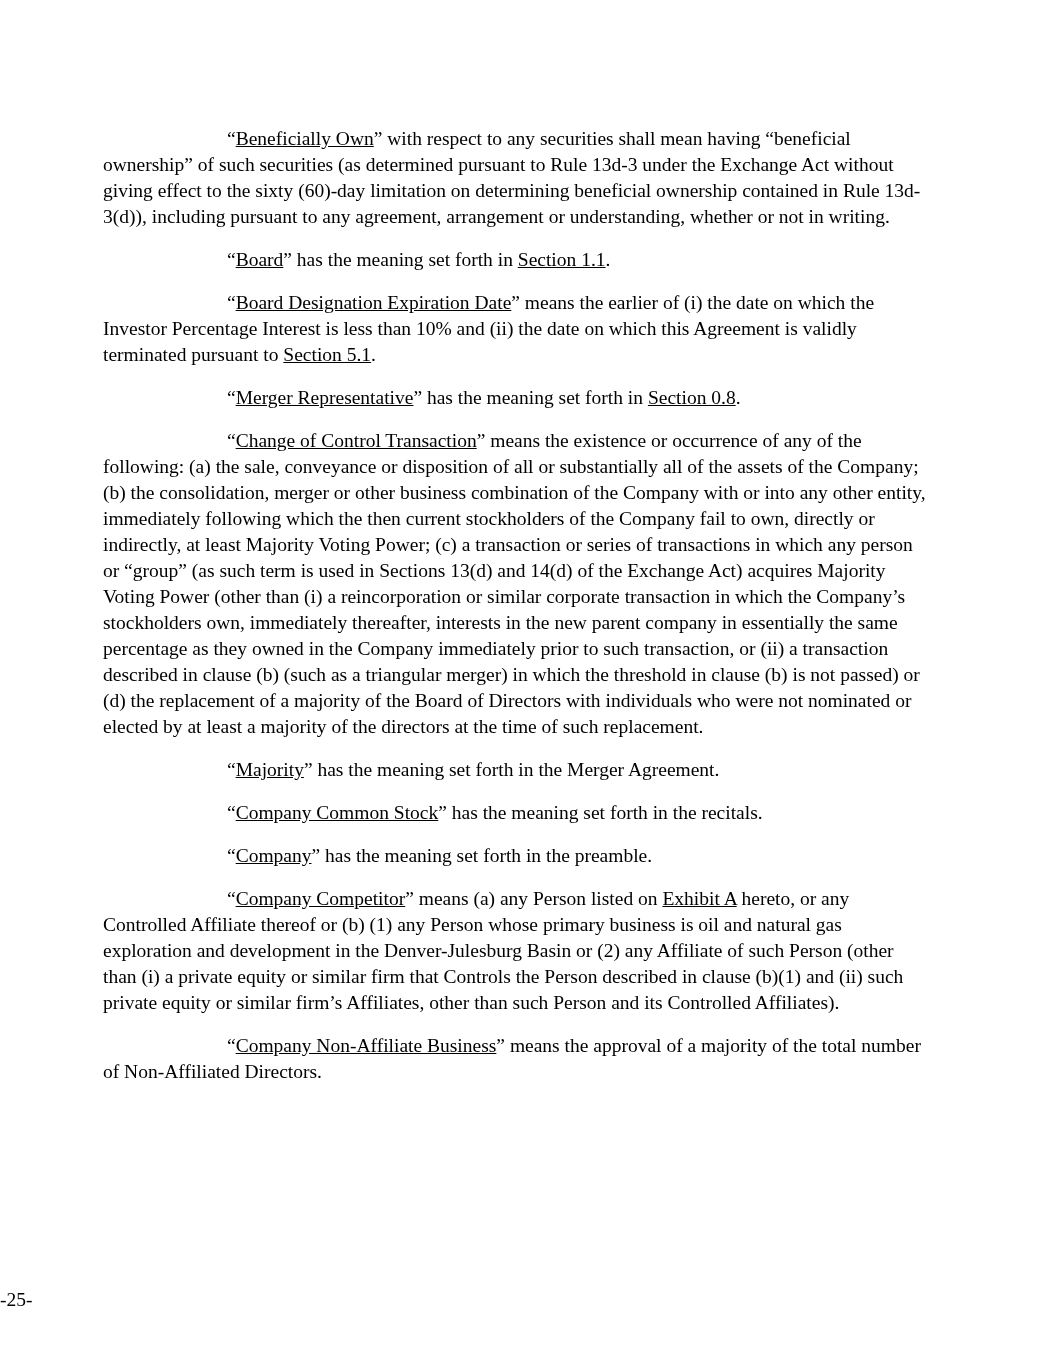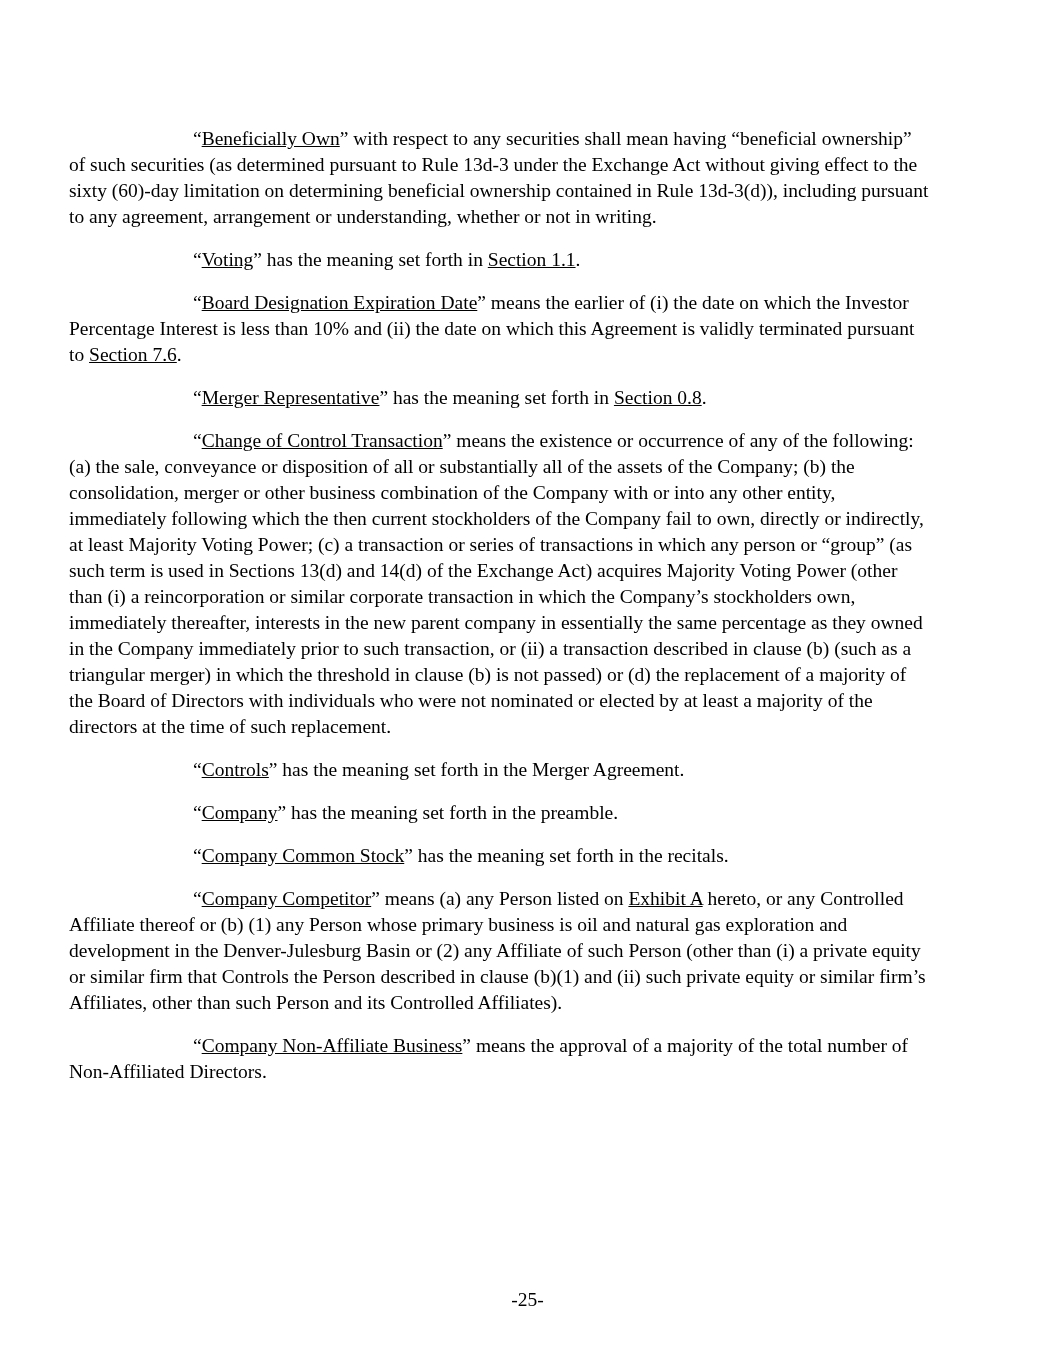--- a/index.html
+++ b/index.html
@@ -6,55 +6,55 @@
     margin: 0;
     padding: 0;
     background: #ffffff;
   }
   .page {
     position: relative;
     width: 1055px;
     height: 1365px;
     background: #ffffff;
     box-sizing: border-box;
-    padding: 126px 125px 0 69px;
+    padding: 126px 125px 0 103px;
     font-family: "Liberation Serif", serif;
     font-size: 19.5px;
     line-height: 26px;
     color: #000000;
     overflow: hidden;
   }
   .doc-body p.para {
     margin: 0 0 17px 0;
     text-indent: 124px;
     text-align: left;
   }
   .uline {
     text-decoration: underline;
   }
   .footer {
     position: absolute;
     bottom: 52px;
     left: 0;
     width: 100%;
-    text-align: center;
+    text-align: left;
     font-family: "Liberation Serif", serif;
     font-size: 19.5px;
   }
 </style>
 </head>
 <body>
 
 <div class="page">
   <div class="doc-body">
       <p class="para"><span>“</span><span class="uline">Beneficially Own</span><span>” with respect to any securities shall mean having “beneficial ownership” of such securities (as determined pursuant to Rule 13d-3 under the Exchange Act without giving effect to the sixty (60)-day limitation on determining beneficial ownership contained in Rule 13d-3(d)), including pursuant to any agreement, arrangement or understanding, whether or not in writing.</span></p>
-      <p class="para"><span>“</span><span class="uline">Voting</span><span>” has the meaning set forth in </span><span class="uline">Section 1.1</span><span>.</span></p>
-      <p class="para"><span>“</span><span class="uline">Board Designation Expiration Date</span><span>” means the earlier of (i) the date on which the Investor Percentage Interest is less than 10% and (ii) the date on which this Agreement is validly terminated pursuant to </span><span class="uline">Section 7.6</span><span>.</span></p>
+      <p class="para"><span>“</span><span class="uline">Board</span><span>” has the meaning set forth in </span><span class="uline">Section 1.1</span><span>.</span></p>
+      <p class="para"><span>“</span><span class="uline">Board Designation Expiration Date</span><span>” means the earlier of (i) the date on which the Investor Percentage Interest is less than 10% and (ii) the date on which this Agreement is validly terminated pursuant to </span><span class="uline">Section 5.1</span><span>.</span></p>
       <p class="para"><span>“</span><span class="uline">Merger Representative</span><span>” has the meaning set forth in </span><span class="uline">Section 0.8</span><span>.</span></p>
       <p class="para"><span>“</span><span class="uline">Change of Control Transaction</span><span>” means the existence or occurrence of any of the following: (a) the sale, conveyance or disposition of all or substantially all of the assets of the Company; (b) the consolidation, merger or other business combination of the Company with or into any other entity, immediately following which the then current stockholders of the Company fail to own, directly or indirectly, at least Majority Voting Power; (c) a transaction or series of transactions in which any person or “group” (as such term is used in Sections 13(d) and 14(d) of the Exchange Act) acquires Majority Voting Power (other than (i) a reincorporation or similar corporate transaction in which the Company’s stockholders own, immediately thereafter, interests in the new parent company in essentially the same percentage as they owned in the Company immediately prior to such transaction, or (ii) a transaction described in clause (b) (such as a triangular merger) in which the threshold in clause (b) is not passed) or (d) the replacement of a majority of the Board of Directors with individuals who were not nominated or elected by at least a majority of the directors at the time of such replacement.</span></p>
-      <p class="para"><span>“</span><span class="uline">Controls</span><span>” has the meaning set forth in the Merger Agreement.</span></p>
+      <p class="para"><span>“</span><span class="uline">Majority</span><span>” has the meaning set forth in the Merger Agreement.</span></p>
+      <p class="para"><span>“</span><span class="uline">Company Common Stock</span><span>” has the meaning set forth in the recitals.</span></p>
       <p class="para"><span>“</span><span class="uline">Company</span><span>” has the meaning set forth in the preamble.</span></p>
-      <p class="para"><span>“</span><span class="uline">Company Common Stock</span><span>” has the meaning set forth in the recitals.</span></p>
       <p class="para"><span>“</span><span class="uline">Company Competitor</span><span>” means (a) any Person listed on </span><span class="uline">Exhibit A</span><span> hereto, or any Controlled Affiliate thereof or (b) (1) any Person whose primary business is oil and natural gas exploration and development in the Denver-Julesburg Basin or (2) any Affiliate of such Person (other than (i) a private equity or similar firm that Controls the Person described in clause (b)(1) and (ii) such private equity or similar firm’s Affiliates, other than such Person and its Controlled Affiliates).</span></p>
       <p class="para"><span>“</span><span class="uline">Company Non-Affiliate Business</span><span>” means the approval of a majority of the total number of Non-Affiliated Directors.</span></p>
     </div>
   <div class="footer">-25-</div>
 </div>
 
 </body></html>

